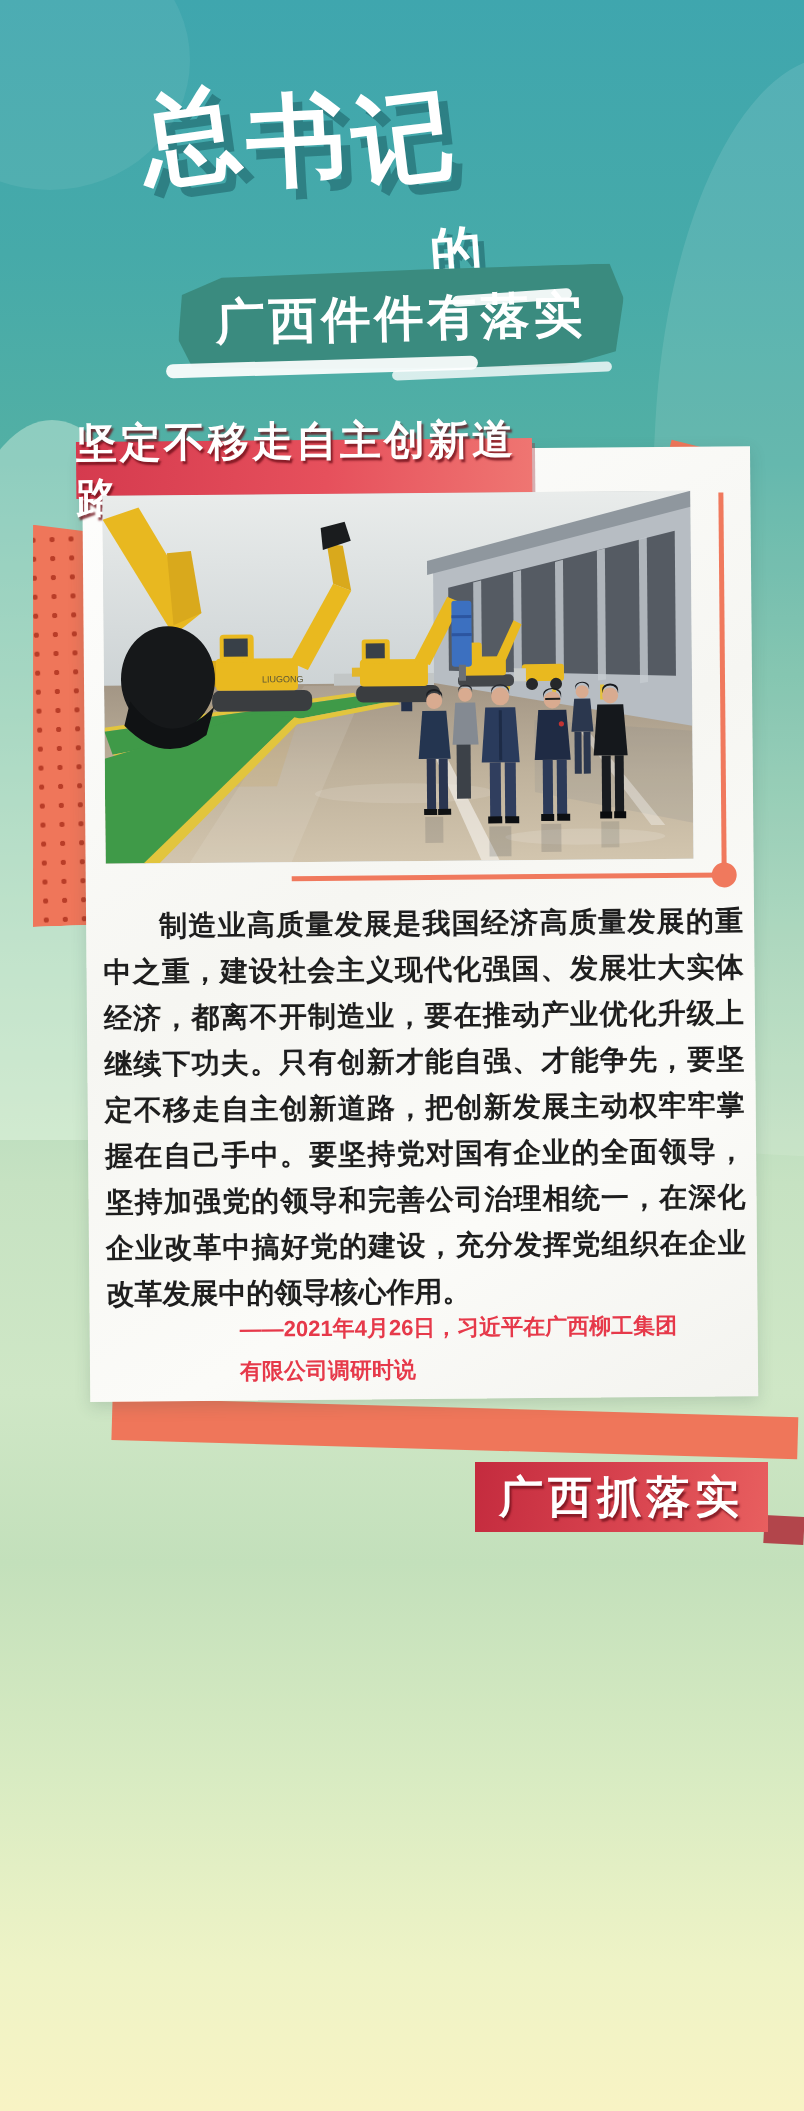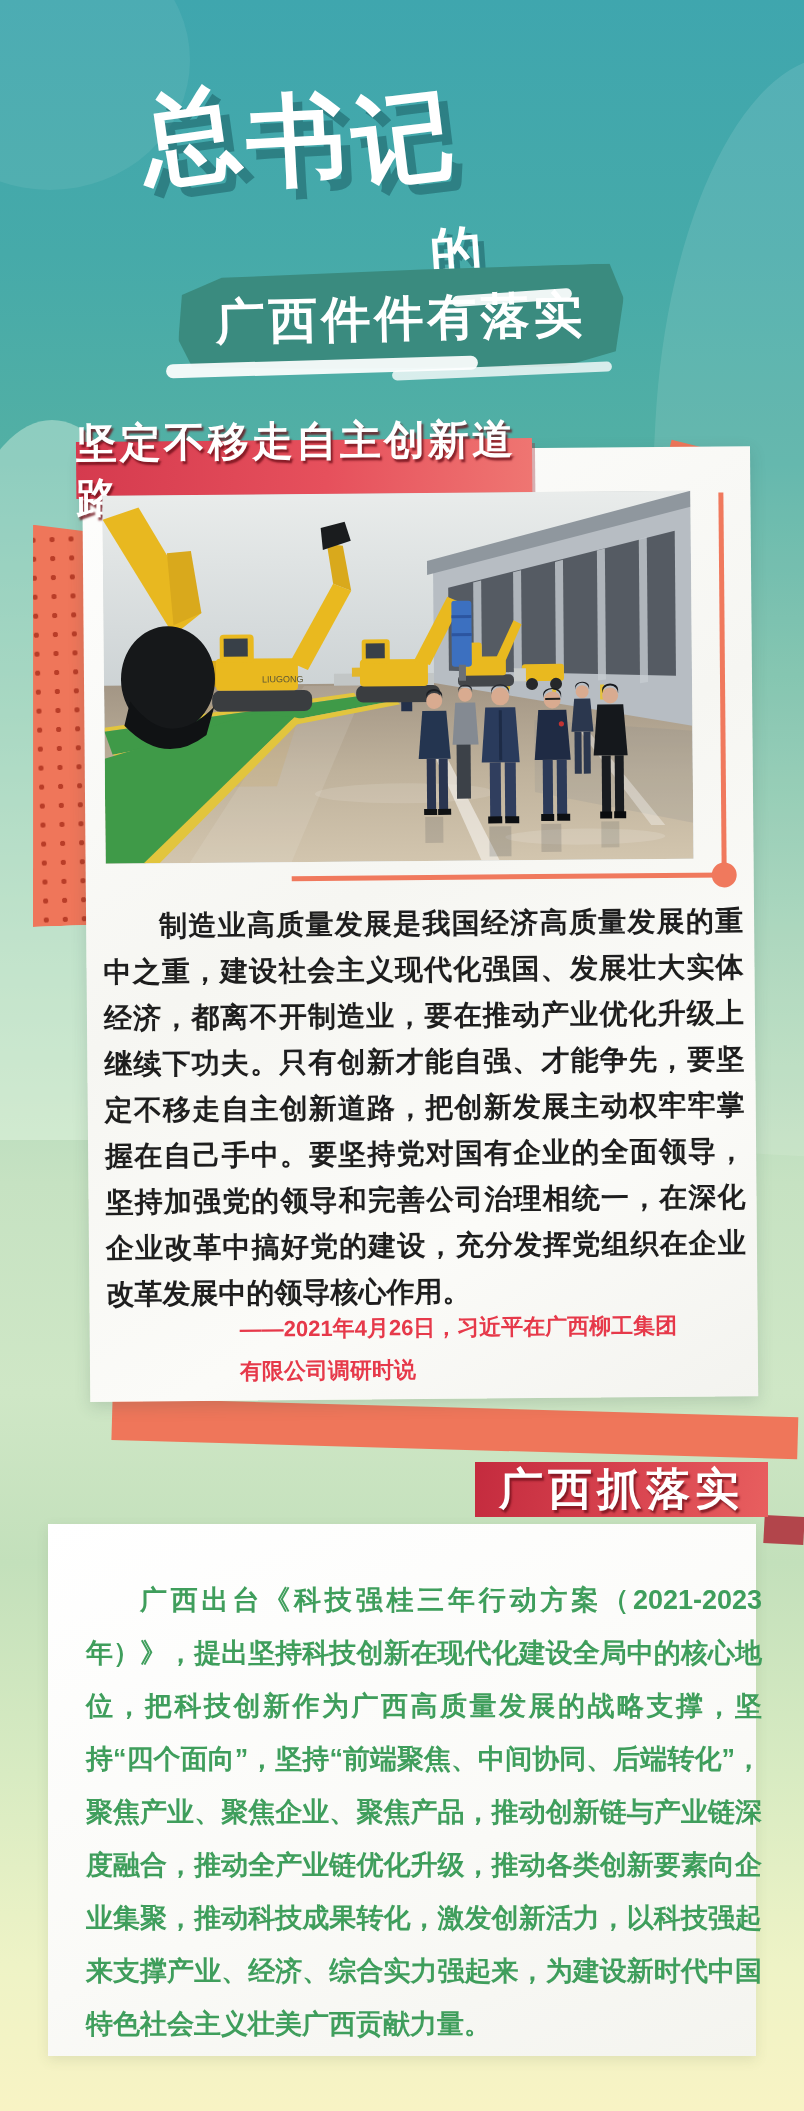--- a/index.html
+++ b/index.html
@@ -83,21 +83,21 @@
   .l-dot{left:626px;top:416px;width:25px;height:25px;border-radius:50%;background:#f0795d;}
   .quote{left:17px;top:452px;width:640px;font-size:28px;font-weight:700;color:#1e1e1e;
     line-height:46px;text-align:justify;text-indent:2em;}
   .attribution{left:150px;top:858px;font-size:22px;font-weight:700;color:#e6394a;
     line-height:42px;white-space:pre-line;}
 
   
   .card2{left:48px;top:1524px;width:708px;height:532px;
     background:linear-gradient(160deg,#ffffff 0%,#fafaf7 60%,#f4f4ef 100%);
     box-shadow:0 4px 12px rgba(70,90,60,0.12);}
-  .sec2-banner{left:475px;top:1462px;width:293px;height:55px;z-index:6;
+  .sec2-banner{left:475px;top:1462px;width:293px;height:70px;z-index:6;
     background:linear-gradient(100deg,#c42b3e 0%,#d94550 55%,#e85f5f 100%);
     display:flex;align-items:center;justify-content:center;}
   .sec2-banner span{font-family:"Liberation Serif","DejaVu Serif",serif;
     font-size:44px;font-weight:bold;color:#fff;letter-spacing:5px;
     text-shadow:2px 3px 2px rgba(110,15,25,0.75);}
   .sec2-shadow{left:764px;top:1516px;width:40px;height:28px;background:#b2454b;
     transform:rotate(3deg);z-index:5;}
   .para2{left:38px;top:50px;width:676px;font-size:27px;font-weight:700;color:#3f9e5c;
     line-height:53px;text-align:justify;text-indent:2em;}
 
@@ -276,20 +276,17 @@
     <div class="abs l-line-h"></div>
     <div class="abs l-dot"></div>
 
     <p class="abs quote" style="margin:0">制造业高质量发展是我国经济高质量发展的重中之重，建设社会主义现代化强国、发展壮大实体经济，都离不开制造业，要在推动产业优化升级上继续下功夫。只有创新才能自强、才能争先，要坚定不移走自主创新道路，把创新发展主动权牢牢掌握在自己手中。要坚持党对国有企业的全面领导，坚持加强党的领导和完善公司治理相统一，在深化企业改革中搞好党的建设，充分发挥党组织在企业改革发展中的领导核心作用。</p>
 
     <div class="abs attribution">——2021年4月26日，习近平在广西柳工集团
 有限公司调研时说</div>
   </div>
 
   <div class="abs sec2-shadow"></div>
-  <div class="abs card2 z4">
-    <p class="abs para2" style="margin:0">广西出台《科技强桂三年行动方案（2021-2023年）》，提出坚持科技创新在现代化建设全局中的核心地位，把科技创新作为广西高质量发展的战略支撑，坚持“四个面向”，坚持“前端聚焦、中间协同、后端转化”，聚焦产业、聚焦企业、聚焦产品，推动创新链与产业链深度融合，推动全产业链优化升级，推动各类创新要素向企业集聚，推动科技成果转化，激发创新活力，以科技强起来支撑产业、经济、综合实力强起来，为建设新时代中国特色社会主义壮美广西贡献力量。</p>
-  </div>
   <div class="abs sec2-banner">
     <span>广西抓落实</span>
   </div>
 
 </div>
 
 </body></html>

